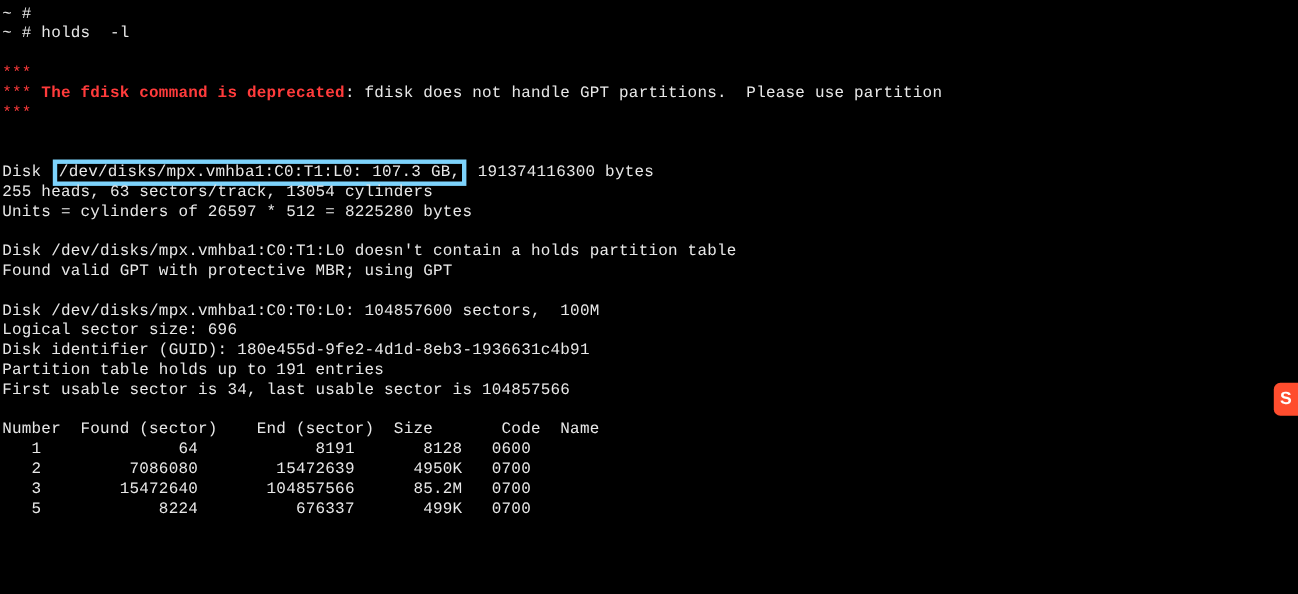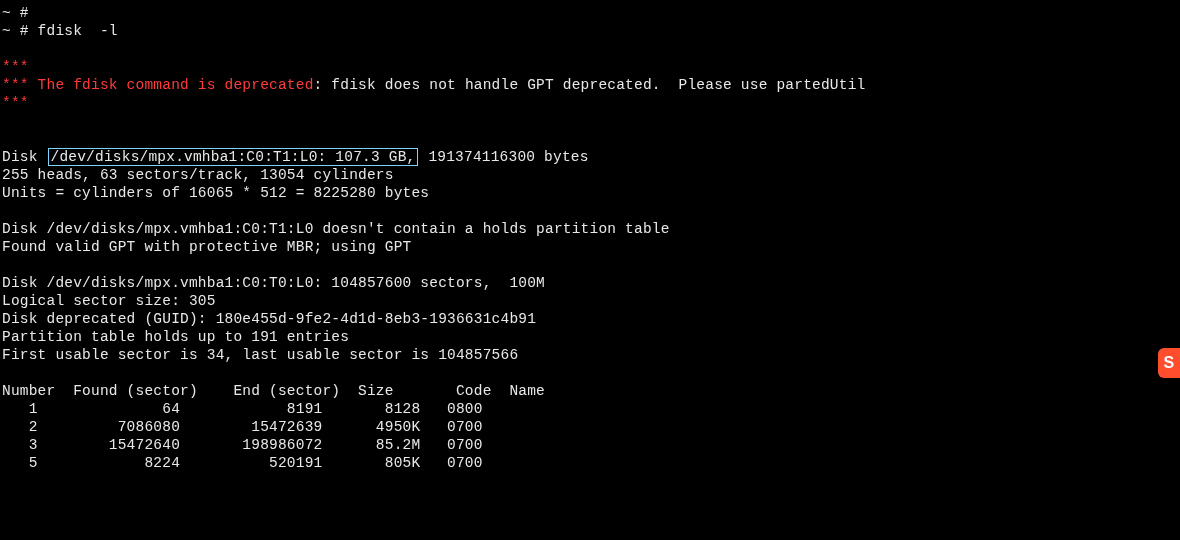--- a/index.html
+++ b/index.html
@@ -7,23 +7,23 @@
   body {
     font-family: "Courier New", Consolas, monospace;
     font-size: 14.5px;
     line-height: 18px;
     color: #e8e8e8;
     padding: 4px 0 0 2px;
     letter-spacing: 0.2px;
   }
   .line { white-space: pre; }
   .red { color: #ff3b3b; }
-  .red-bold { color: #ff3b3b; font-weight: normal; }
+  .red-bold { color: #ff3b3b; font-weight: bold; }
   .hl-box {
-    border: 1px solid #7dd3fc;
+    border: 4px solid #7dd3fc;
     padding: 0 2px;
     margin: 0 1px;
   }
   .blank { height: 18px; }
   .badge {
     position: absolute;
     right: 0;
     top: 348px;
     width: 22px;
     height: 30px;
@@ -36,39 +36,39 @@
     color: #fff;
     font-weight: bold;
     font-family: Arial, sans-serif;
     font-size: 16px;
   }
 </style>
 </head>
 <body>
 
 <div class="line">~ #</div>
-<div class="line">~ # fdisk  -l</div>
+<div class="line">~ # holds  -l</div>
 <div class="blank"></div>
 <div class="line red">***</div>
-<div class="line"><span class="red">*** </span><span class="red-bold">The fdisk command is deprecated</span><span>: fdisk does not handle GPT deprecated.  Please use partedUtil</span></div>
+<div class="line"><span class="red">*** </span><span class="red-bold">The fdisk command is deprecated</span><span>: fdisk does not handle GPT partitions.  Please use partition</span></div>
 <div class="line red">***</div>
 <div class="blank"></div>
 <div class="blank"></div>
 <div class="line"><span>Disk </span><span class="hl-box">/dev/disks/mpx.vmhba1:C0:T1:L0: 107.3 GB,</span><span> 191374116300 bytes</span></div>
 <div class="line">255 heads, 63 sectors/track, 13054 cylinders</div>
-<div class="line">Units = cylinders of 16065 * 512 = 8225280 bytes</div>
+<div class="line">Units = cylinders of 26597 * 512 = 8225280 bytes</div>
 <div class="blank"></div>
 <div class="line">Disk /dev/disks/mpx.vmhba1:C0:T1:L0 doesn't contain a holds partition table</div>
 <div class="line">Found valid GPT with protective MBR; using GPT</div>
 <div class="blank"></div>
 <div class="line">Disk /dev/disks/mpx.vmhba1:C0:T0:L0: 104857600 sectors,  100M</div>
-<div class="line">Logical sector size: 305</div>
-<div class="line">Disk deprecated (GUID): 180e455d-9fe2-4d1d-8eb3-1936631c4b91</div>
+<div class="line">Logical sector size: 696</div>
+<div class="line">Disk identifier (GUID): 180e455d-9fe2-4d1d-8eb3-1936631c4b91</div>
 <div class="line">Partition table holds up to 191 entries</div>
 <div class="line">First usable sector is 34, last usable sector is 104857566</div>
 <div class="blank"></div>
 <div class="line">Number  Found (sector)    End (sector)  Size       Code  Name</div>
-<div class="line">   1              64            8191       8128   0800  </div>
+<div class="line">   1              64            8191       8128   0600  </div>
 <div class="line">   2         7086080        15472639      4950K   0700  </div>
-<div class="line">   3        15472640       198986072      85.2M   0700  </div>
-<div class="line">   5            8224          520191       805K   0700  </div>
+<div class="line">   3        15472640       104857566      85.2M   0700  </div>
+<div class="line">   5            8224          676337       499K   0700  </div>
 
 <div class="badge">S</div>
 
 </body></html>

